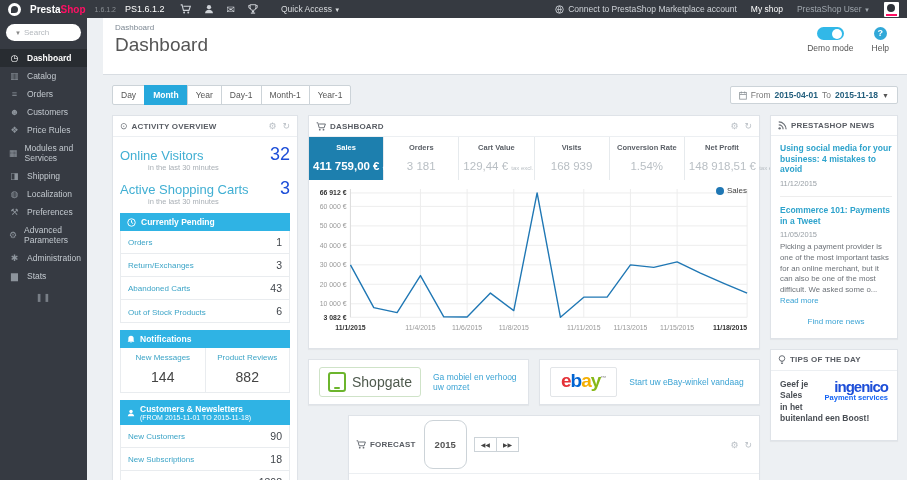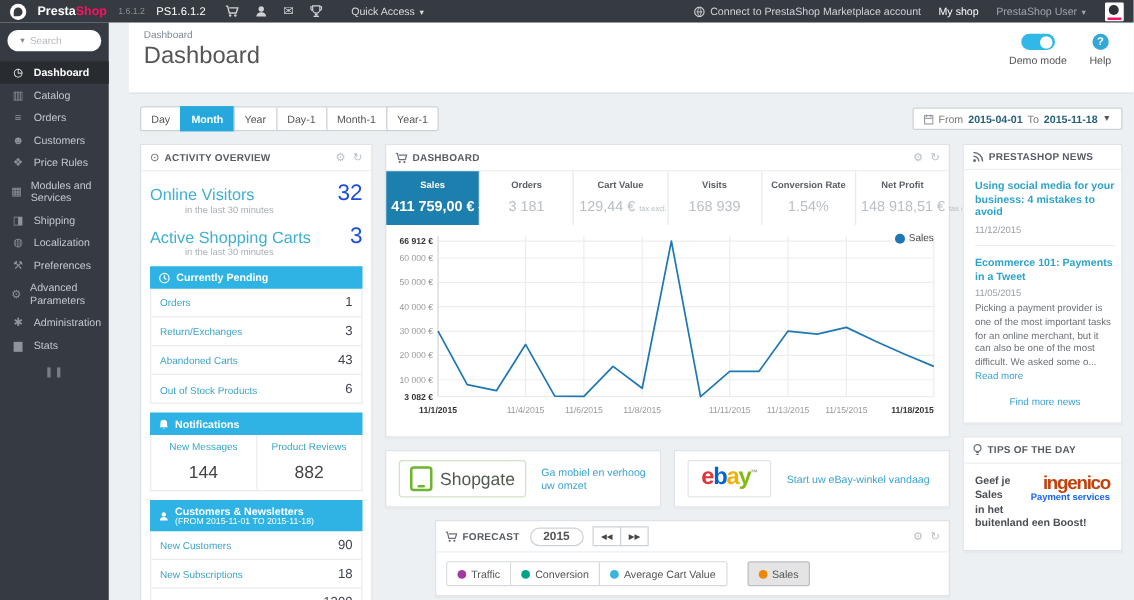--- a/index.html
+++ b/index.html
@@ -117,41 +117,41 @@
   .shopgate-box { border:1px solid #cfe3c8; border-radius:3px; padding:4px 8px; display:flex; align-items:center; gap:6px; }
   .sg-icon { width:18px; height:20px; border:2px solid #6cb52d; border-radius:3px; position:relative; }
   .sg-icon:after { content:""; position:absolute; left:4px; bottom:1px; width:6px; height:2px; background:#6cb52d; border-radius:1px; }
   .sg-text { font-size:14px; color:#4f5a4e; }
   .ebay-box { border:1px solid #e2e5e8; border-radius:2px; padding:2px 10px 4px 10px; }
   .ebay-text { font-size:19px; font-weight:bold; letter-spacing:-1px; }
   .ebay-text sup { font-size:6px; color:#999; letter-spacing:0; }
 
   
   .forecast-header { display:flex; align-items:center; padding:4px 7px; border-bottom:1px solid #eceff2; }
-  .year-pill { border:1px solid #ccd3d8; border-radius:9px; font-size:9.5px; font-weight:bold; color:#555; padding:1px 10px; margin-left:8px; }
+  .year-pill { border:1px solid #ccd3d8; border-radius:9px; font-size:9.5px; font-weight:bold; color:#555; padding:18px 10px; margin-left:8px; }
   .fnav { display:flex; margin-left:8px; }
   .fnav button { border:1px solid #ccd3d8; background:#fff; color:#444; font-size:6px; padding:3px 6px; margin-left:-1px; cursor:pointer; }
   .legend-row { padding:7px 8px; display:flex; gap:16px;align-items:flex-end; }
   .leg-group { display:flex; border:1px solid #d4d9dd; border-radius:2px; }
   .leg-btn { display:flex; align-items:center; gap:4px; font-size:8.5px; color:#555; padding:4px 8px; background:#fff; border-right:1px solid #d4d9dd; cursor:pointer; }
   .leg-btn:last-child { border-right:none; }
   .leg-btn.active { background:#e4e4e4; border:1px solid #b9bfc4; border-radius:2px; }
   .leg-dot { width:7px; height:7px; border-radius:50%; }
 
   
   .news-body { padding:7px 5px 4px 9px; }
   .article-title { font-size:8.5px; font-weight:bold; color:#2ea3cc; line-height:1.25; cursor:pointer; }
   .article-date { font-size:7.5px; color:#9aa1a7; margin:4px 0 3px 0; }
   .article-excerpt { font-size:7.8px; color:#6d7278; line-height:1.38; }
   .article-excerpt a { color:#3ba3d4; text-decoration:none; }
   .article-sep { border:none; border-top:1px solid #ededed; margin:8px 0; }
   .find-more { display:block; text-align:center; font-size:8px; color:#3ba3d4; margin:10px 0 8px 0; text-decoration:none; }
   .tips-body { padding:8px 9px; }
   .ingenico { float:right; width:72px; text-align:right; margin-left:4px; }
-  .ingenico .ing { font-size:15px; font-weight:bold; color:#c2410c; letter-spacing:-1px; line-height:1; }
+  .ingenico .ing { font-size:15px; font-weight:bold; color:#1d4ed8; letter-spacing:-1px; line-height:1; }
   .ingenico .pay { font-size:7.5px; font-weight:bold; color:#1464f4; line-height:1.1; }
   .tips-heading { font-size:8.5px; font-weight:bold; color:#4a4f55; line-height:1.35; margin-bottom:7px; }
 </style>
 </head>
 <body>
 
 <div class="app">
 
   <header class="topbar">
     <div class="tb-left">

